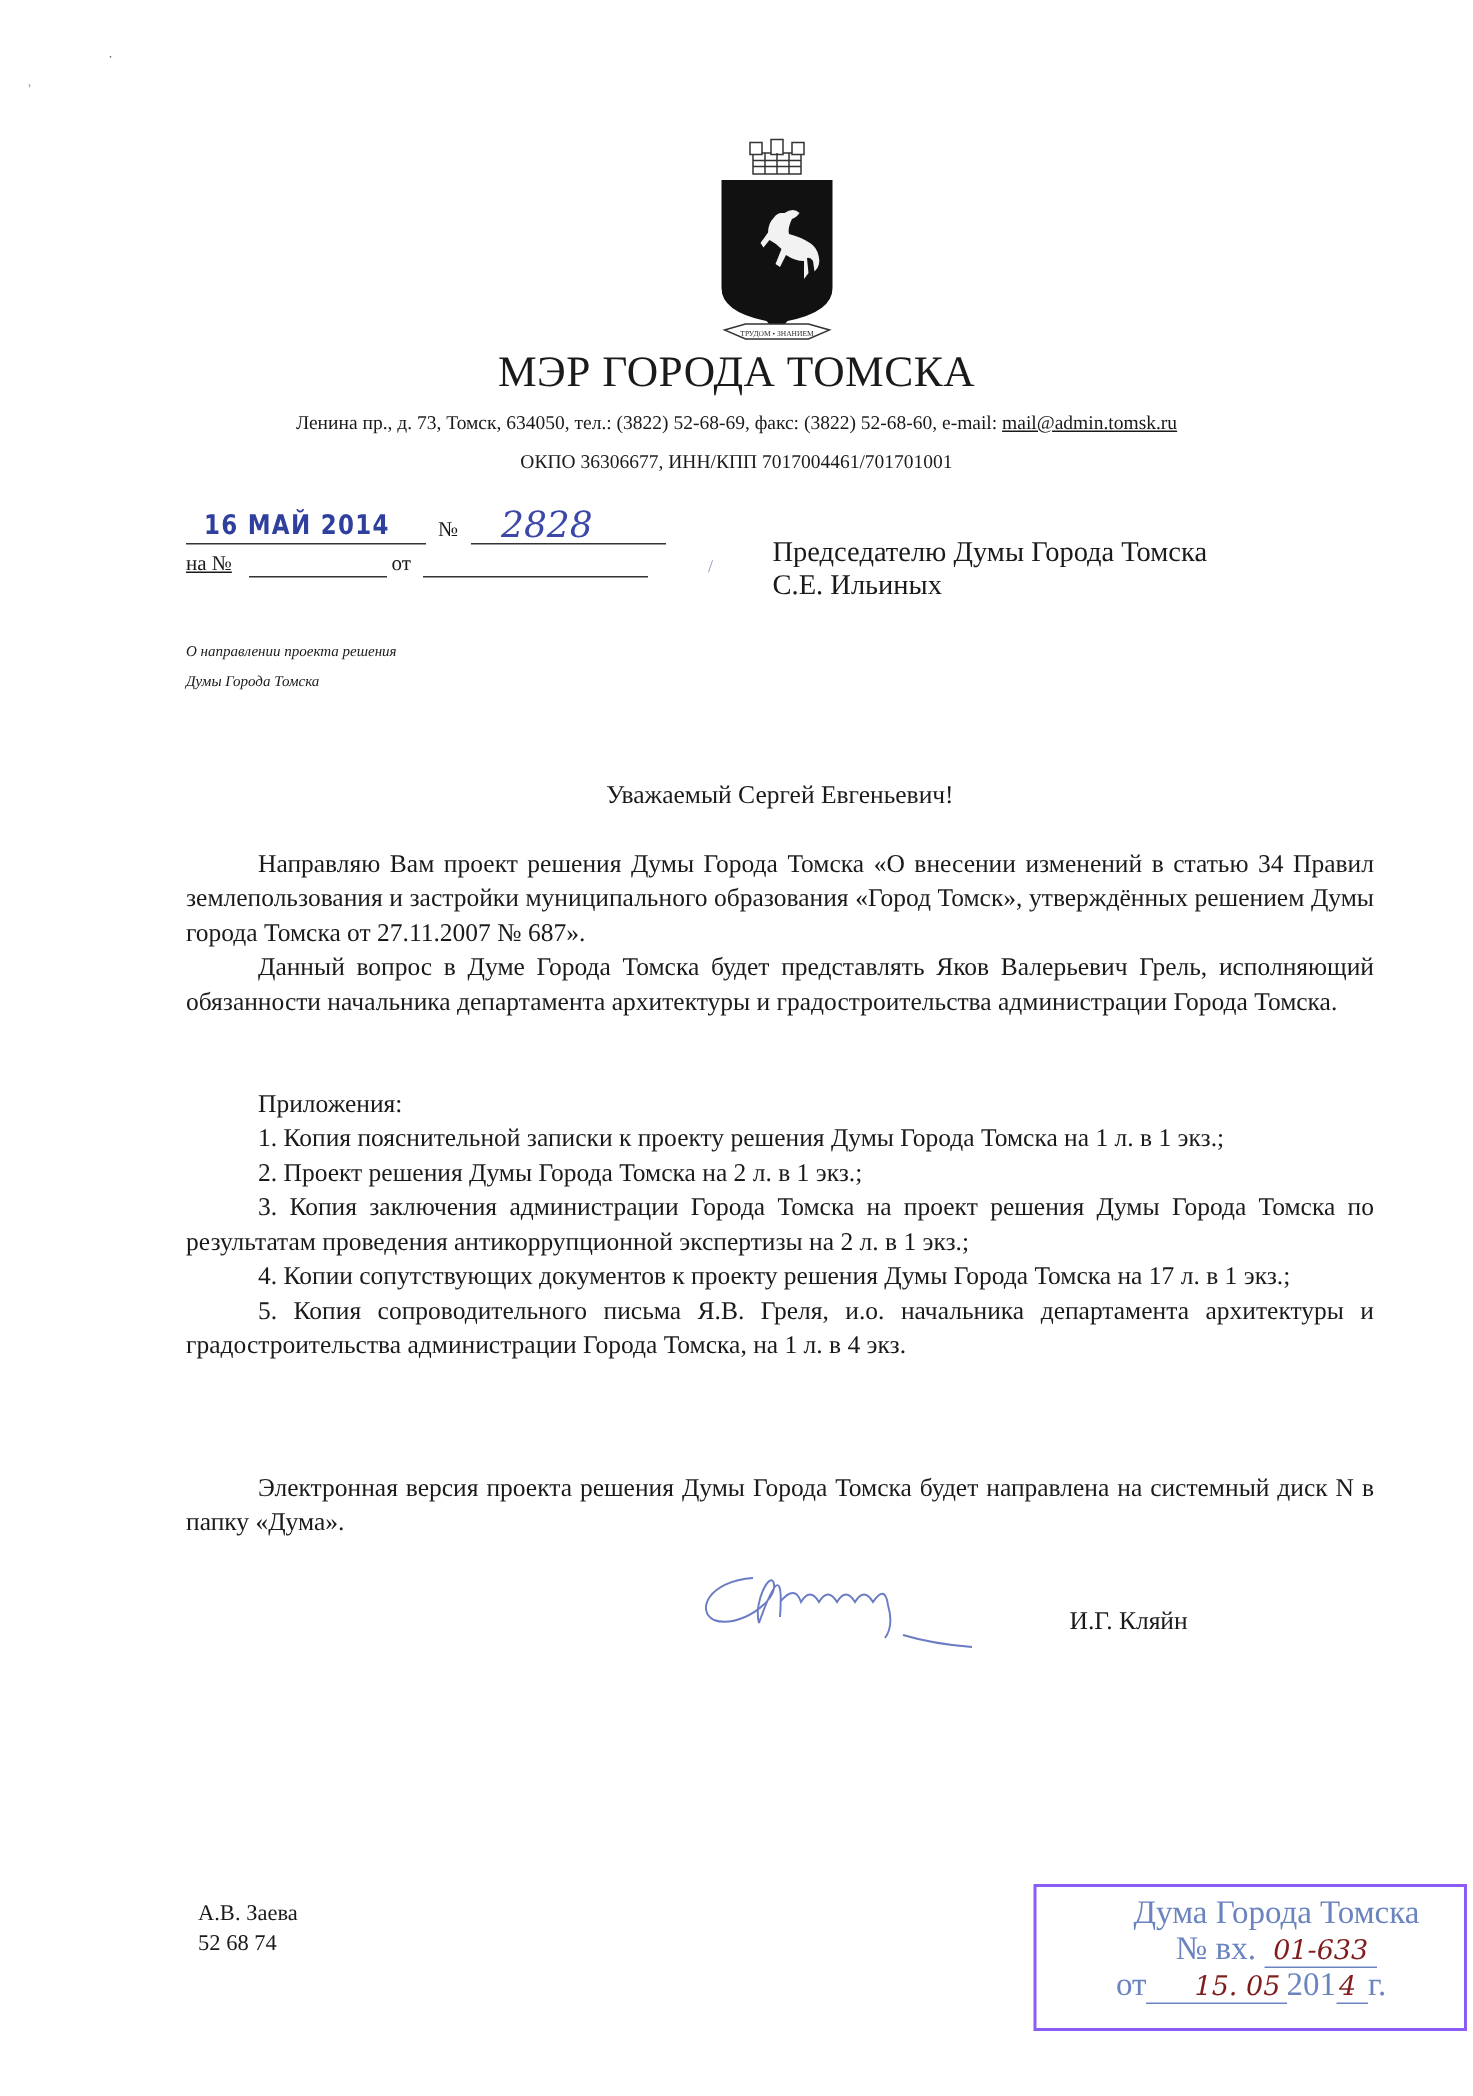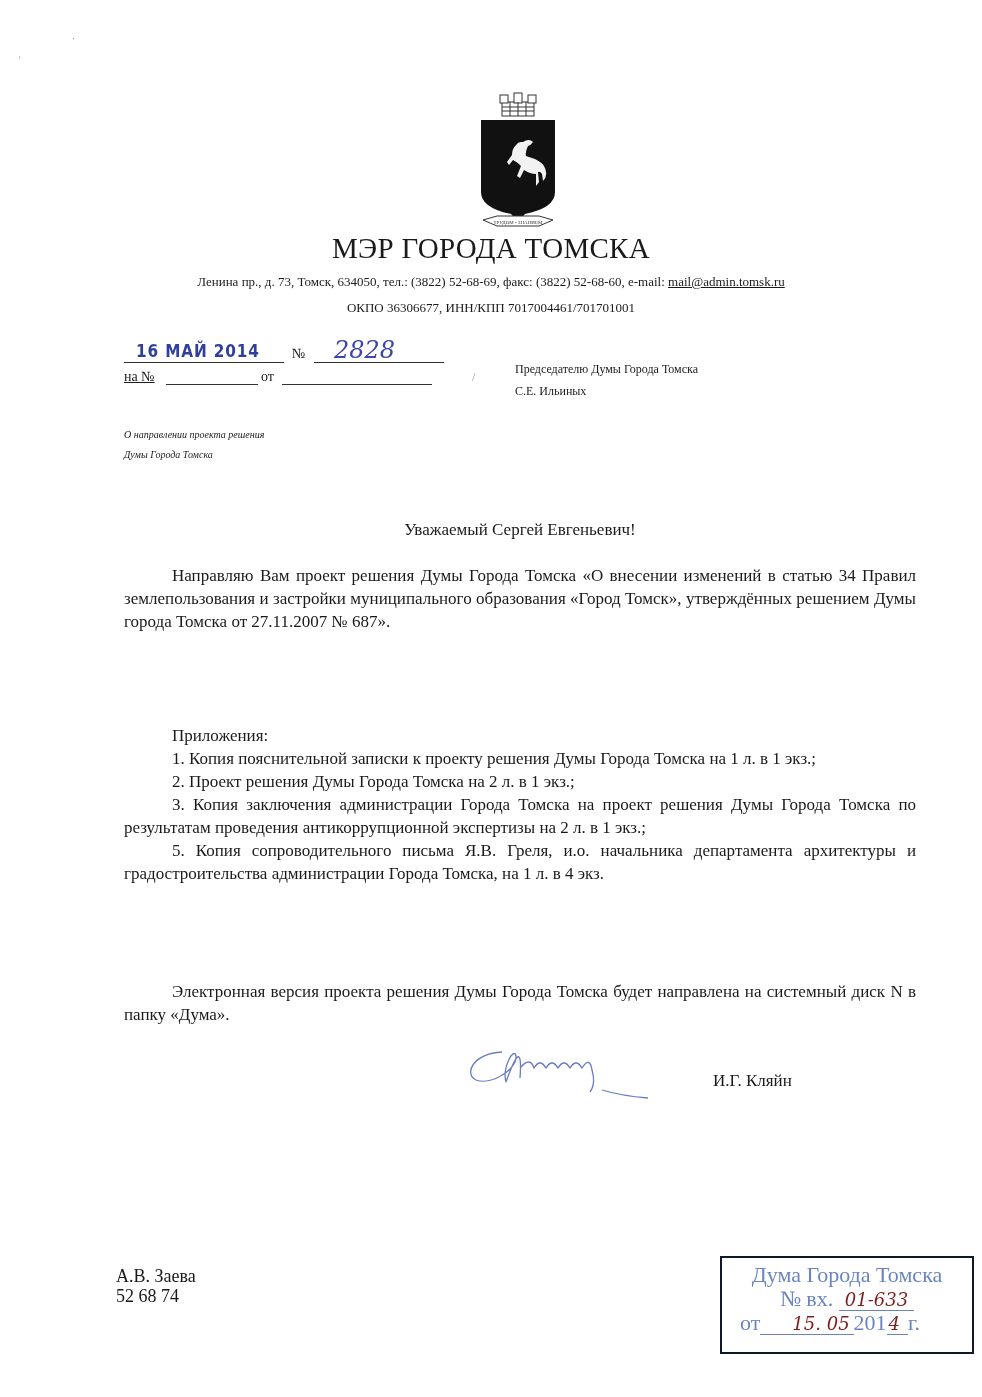--- a/index.html
+++ b/index.html
@@ -8,29 +8,29 @@
   .abs { position:absolute; }
   .crest { left:475px; top:92px; width:86px; height:142px; }
   .title { left:0; width:982px; top:232px; text-align:center; font-size:29px; letter-spacing:0.3px; color:#1a1a1a; }
   .addr { left:0; width:982px; top:274px; text-align:center; font-size:13px; }
   .addr a { color:#1a1a1a; text-decoration:underline; }
   .okpo { left:0; width:982px; top:300px; text-align:center; font-size:13px; }
   .regline { font-size:14px; }
   .uline { position:absolute; border-bottom:1px solid #333; }
   .stamp-date { color:#2f3f9e; font-family:"DejaVu Sans", sans-serif; font-size:18px; letter-spacing:1px; transform:scaleX(0.85); transform-origin:left; font-weight:bold; }
   .hand { color:#3b48a8; font-family:"DejaVu Serif", serif; font-style:italic; }
-  .addressee { left:515px; top:358px; font-size:12px; line-height:22px; }
+  .addressee { left:515px; top:358px; font-size:19px; line-height:22px; }
   .subject { left:124px; top:425px; font-size:10px; font-style:italic; line-height:20px; }
   .greeting { left:0; width:1040px; top:520px; text-align:center; font-size:17px; }
   .body { left:124px; width:792px; font-size:17px; line-height:23px; text-align:justify; }
   .body p { margin:0; text-indent:48px; }
   .sig-name { left:713px; top:1071px; font-size:17px; }
   .signature { left:462px; top:1038px; width:240px; height:70px; }
-  .executor { left:116px; top:1266px; font-size:18px; line-height:20px; }
-  .reg-stamp { left:720px; top:1256px; width:250px; height:94px; border:2px solid #0f172a; color:#6b84c0; }
+  .executor { left:132px; top:1266px; font-size:15px; line-height:20px; }
+  .reg-stamp { left:689px; top:1256px; width:250px; height:94px; border:2px solid #8b5cf6; color:#6b84c0;padding-left:35px; }
   .reg-stamp .l1 { text-align:center; font-size:22px; margin-top:4px; }
   .reg-stamp .l2 { text-align:center; font-size:22px; margin-top:-2px; }
   .reg-stamp .l3 { font-size:22px; padding-left:18px; margin-top:-2px; }
   .reg-hand { color:#7f1d1d; font-style:italic; font-family:"DejaVu Serif", serif; font-size:18px; }
   .dots { font-size:10px; color:#666; }
 </style>
 </head>
 <body>
 
 <div class="abs dots" style="left:72px;top:36px;">˙</div>
@@ -84,27 +84,29 @@
 
 <div class="abs subject">
   <div>О направлении проекта решения</div>
   <div>Думы Города Томска</div>
 </div>
 
 <div class="abs greeting">Уважаемый Сергей Евгеньевич!</div>
 
 <div class="abs body" style="top:564px;">
   <p>Направляю Вам проект решения Думы Города Томска «О внесении изменений в статью 34 Правил землепользования и застройки муниципального образования «Город Томск», утверждённых решением Думы города Томска от 27.11.2007 № 687».</p>
+  <p>Данный вопрос в Думе Города Томска будет представлять Яков Валерьевич Грель, исполняющий обязанности начальника департамента архитектуры и градостроительства администрации Города Томска.</p>
 </div>
 
 <div class="abs body" style="top:724px;">
   <p>Приложения:</p>
   <p>1.  Копия пояснительной записки к проекту решения Думы Города Томска на 1 л. в 1 экз.;</p>
   <p>2.  Проект решения Думы Города Томска на 2 л. в 1 экз.;</p>
   <p>3.  Копия заключения администрации Города Томска на проект решения Думы Города Томска по результатам проведения антикоррупционной экспертизы на 2 л. в 1 экз.;</p>
+  <p>4.  Копии сопутствующих документов к проекту решения Думы Города Томска на 17 л. в 1 экз.;</p>
   <p>5. Копия сопроводительного письма Я.В. Греля, и.о. начальника департамента архитектуры и градостроительства администрации Города Томска, на 1 л. в 4 экз.</p>
 </div>
 
 <div class="abs body" style="top:980px;">
   <p>Электронная версия проекта решения Думы Города Томска будет направлена на системный диск N в папку «Дума».</p>
 </div>
 
 <svg class="abs signature" viewBox="0 0 240 70">
   <path d="M40 14 C10 16 2 36 14 42 C30 48 56 30 54 18 C52 8 40 30 44 44 M44 44 C56 10 60 12 58 40 M58 30 q10 -12 14 0 q6 -10 12 0 q6 -10 12 0 q6 -10 12 0 q6 -10 12 0 q8 -12 10 2 q4 14 -2 22 M140 52 q20 6 46 8" fill="none" stroke="#6a7cc4" stroke-width="1.3"></path>
 </svg>

